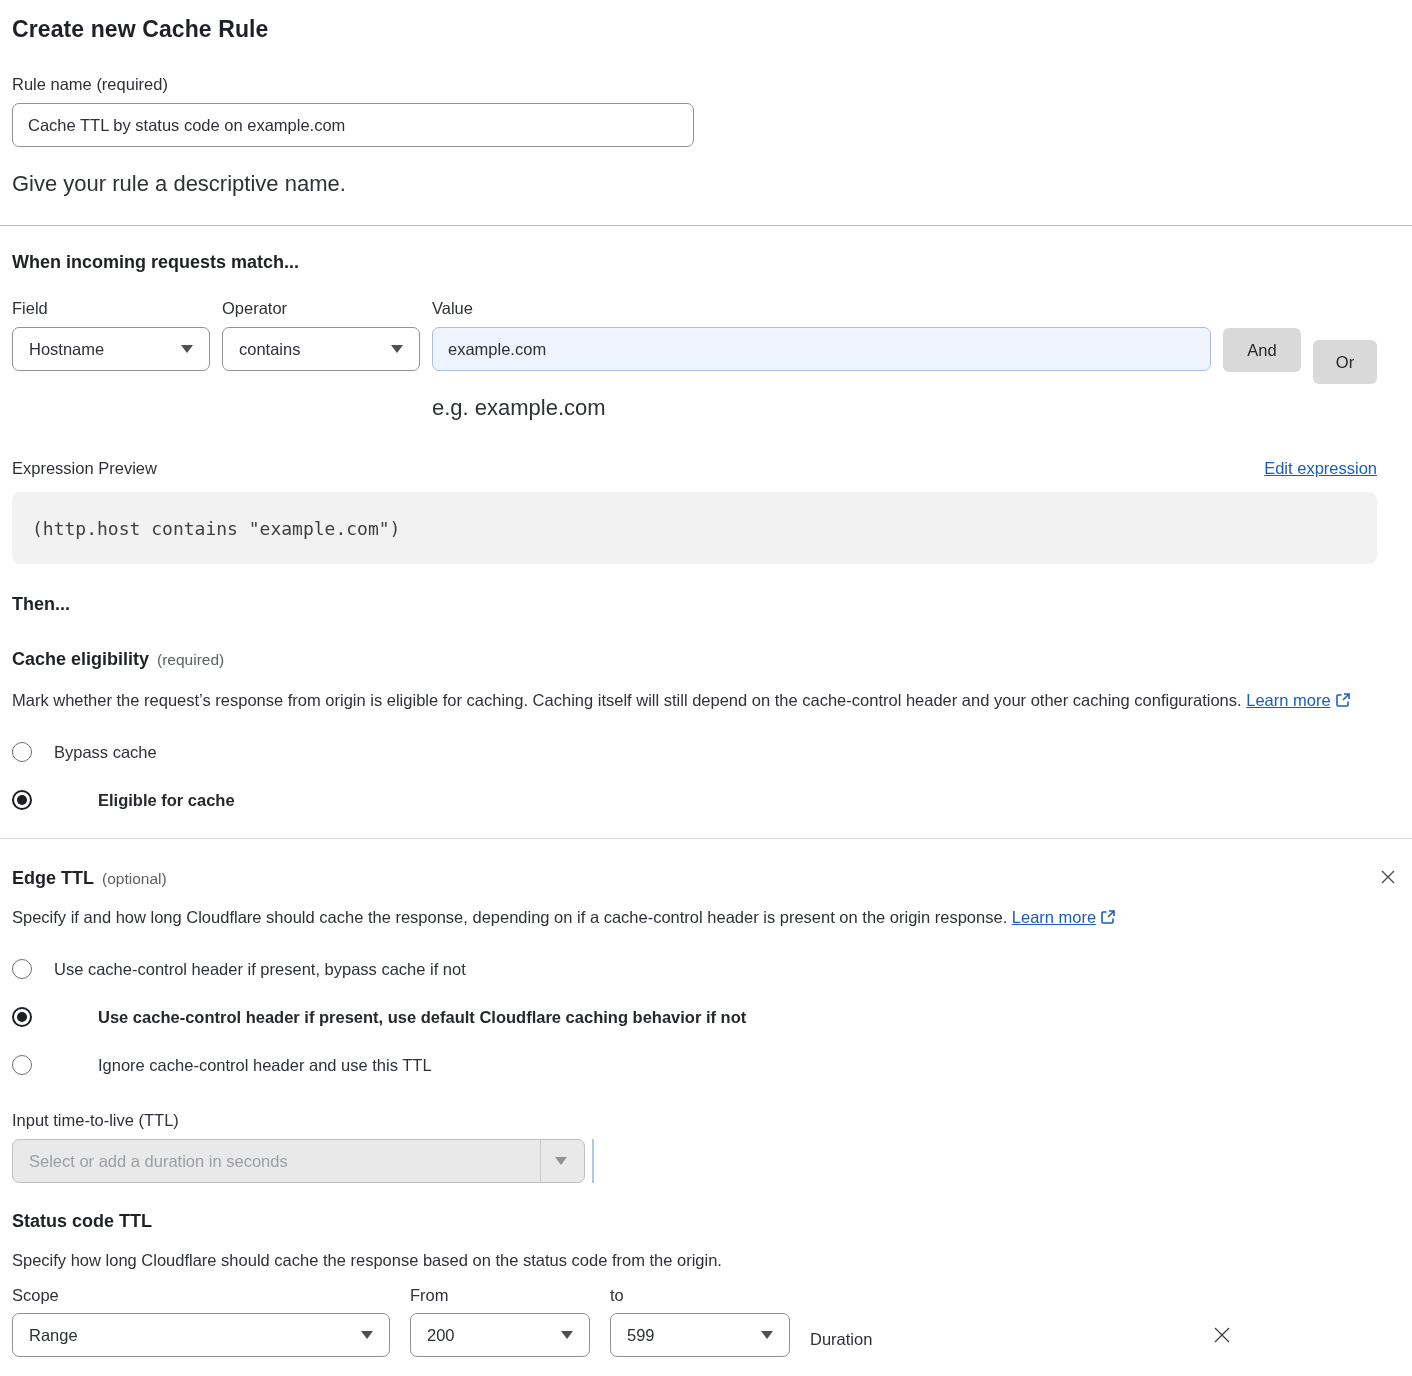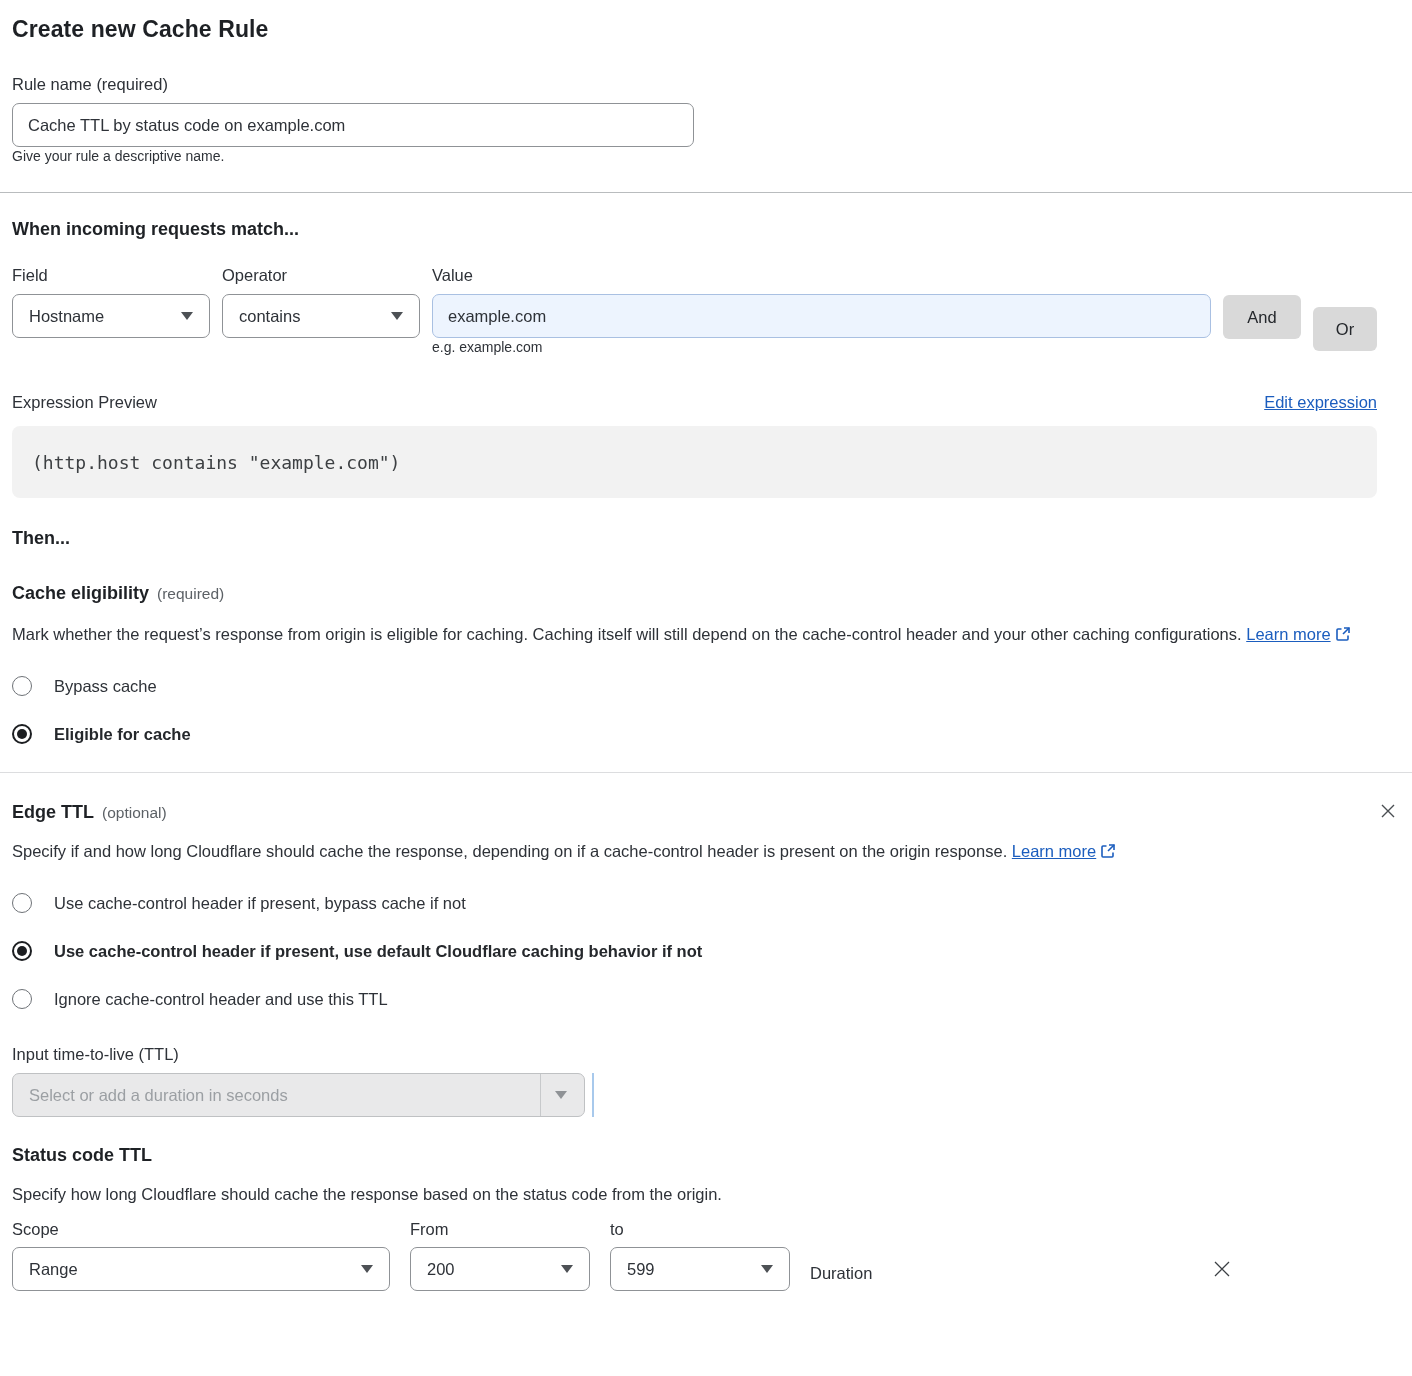--- a/index.html
+++ b/index.html
@@ -22,21 +22,21 @@
   body{
     height:1376px;overflow:hidden;
     font-family:"Liberation Sans","DejaVu Sans",sans-serif;
     font-size:16.5px;color:var(--text);
   }
   .container{padding:12px 12px 0 12px;}
   .content-w{width:1365px;}
   h1{font-size:23px;font-weight:700;color:var(--heading);margin:4px 0 32px 0;letter-spacing:.1px;}
   h2{font-size:18px;font-weight:700;color:var(--heading);}
   .label{font-size:16.5px;color:var(--text);margin-bottom:9px;display:block;}
-  .help{font-size:14px;color:var(--text);margin-top:1px;}
+  .help{font-size:22px;color:var(--text);margin-top:24px;}
   .mutedtag{font-weight:400;font-size:15.5px;color:var(--muted);margin-left:8px;}
 
   .text-input{
     height:44px;width:100%;border:1px solid var(--border);border-radius:7px;
     padding:0 15px;font-size:16.5px;color:var(--text);background:#fff;outline:none;
     font-family:inherit;
   }
   .rule-name-wrap{width:682px;}
 
   hr.divider{border:none;height:1px;margin:28px -12px 0 -12px;}
@@ -77,21 +77,21 @@
 
   .then-heading{margin-top:30px;}
   .section-heading{margin-top:34px;display:flex;align-items:baseline;}
   .desc{margin-top:16px;line-height:28px;color:var(--text);}
   .desc.cache{max-width:1345px;}
   .desc.edge{max-width:1110px;}
   .ext-icon{display:inline-block;vertical-align:-2px;margin-left:4px;}
 
   .radio-group{margin-top:26px;}
   .radio-row{display:flex;align-items:center;cursor:pointer;}
-  .radio-row + .radio-row{margin-top:28px;}
+  .radio-row + .radio-row{margin-top:28px;gap:44px;}
   .radio{
     width:20px;height:20px;border-radius:50%;border:1.6px solid #6e7277;background:#fff;
     flex:0 0 auto;position:relative;
   }
   .radio.selected{border:2px solid #1c1e21;}
   .radio.selected::after{
     content:"";position:absolute;left:50%;top:50%;transform:translate(-50%,-50%);
     width:10px;height:10px;border-radius:50%;background:#1c1e21;
   }
   .radio-label{margin-left:22px;}

